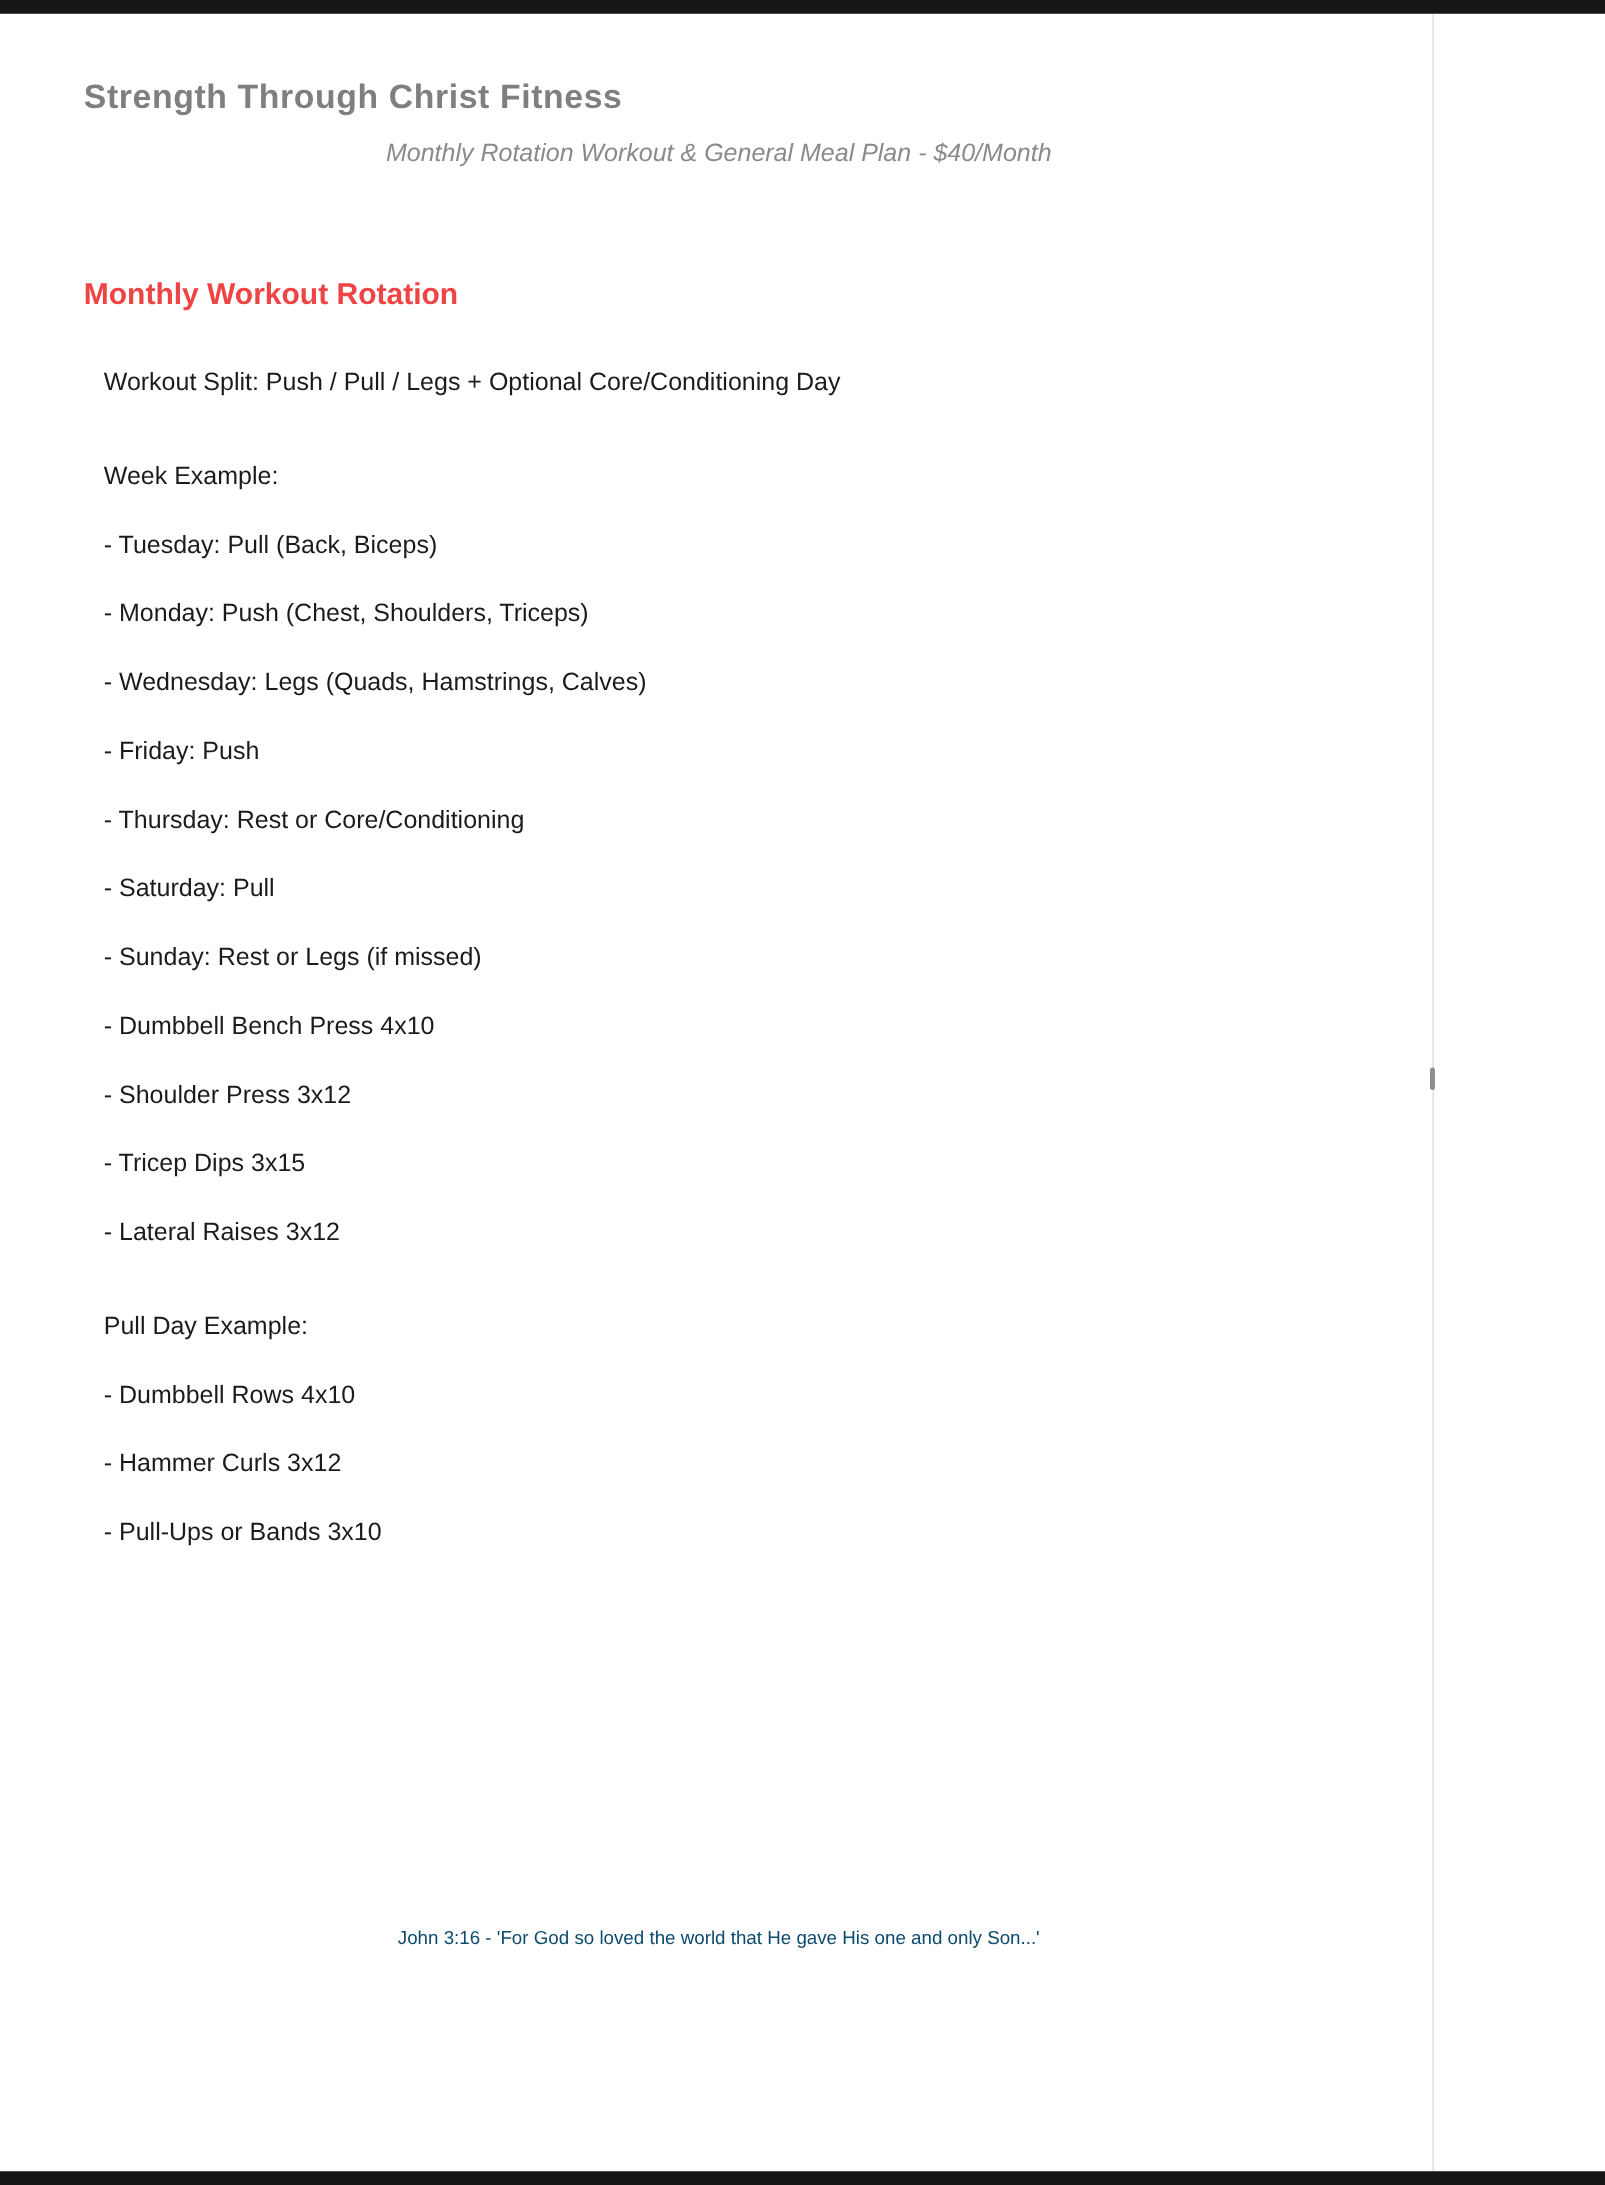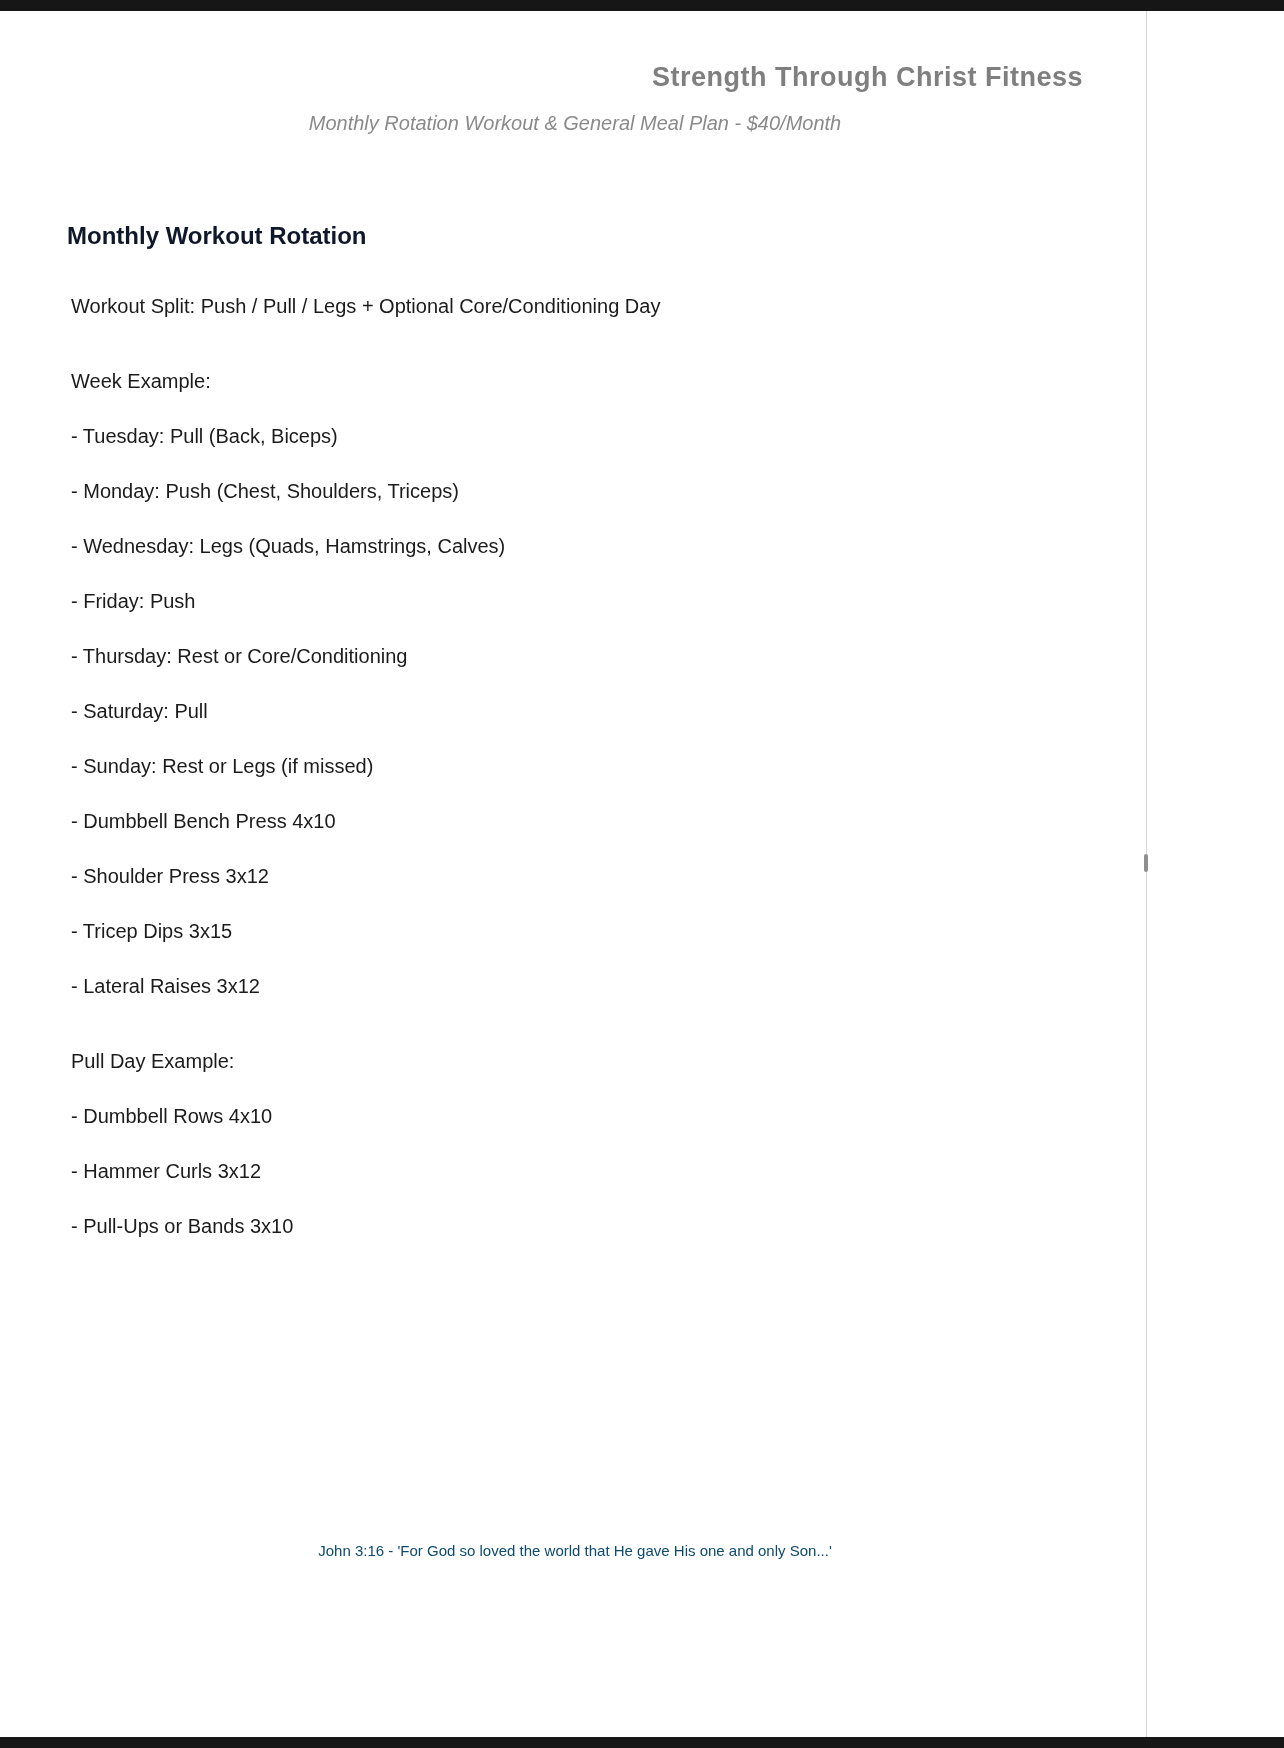--- a/index.html
+++ b/index.html
@@ -39,45 +39,45 @@
     box-sizing: border-box;
     padding: 0 67px;
   }
 
   .doc-title {
     margin: 51px 0 0;
     font-size: 27px;
     line-height: 31px;
     font-weight: bold;
     letter-spacing: 0.5px;
-    text-align: right;
+    text-align: left;
     color: #7f7f7f;
   }
   .doc-subtitle {
     margin: 19px 0 0;
     font-size: 20px;
     line-height: 23px;
     font-style: italic;
     text-align: center;
     color: #8a8a8a;
     font-weight: normal;
   }
 
   .section-title {
     margin: 87px 0 0;
     font-size: 24px;
     line-height: 28px;
     font-weight: bold;
-    color: #0f172a;
+    color: #ef4444;
   }
 
   .body {
     font-size: 20px;
     line-height: 23px;
-    margin: 0 4px 32px;
+    margin: 0 16px 32px;
     color: #1b1b1b;
   }
   .body.first-after-title {
     margin-top: 45px;
   }
   .gap-lg {
     margin-top: 52px;
   }
 
   .doc-footer {

